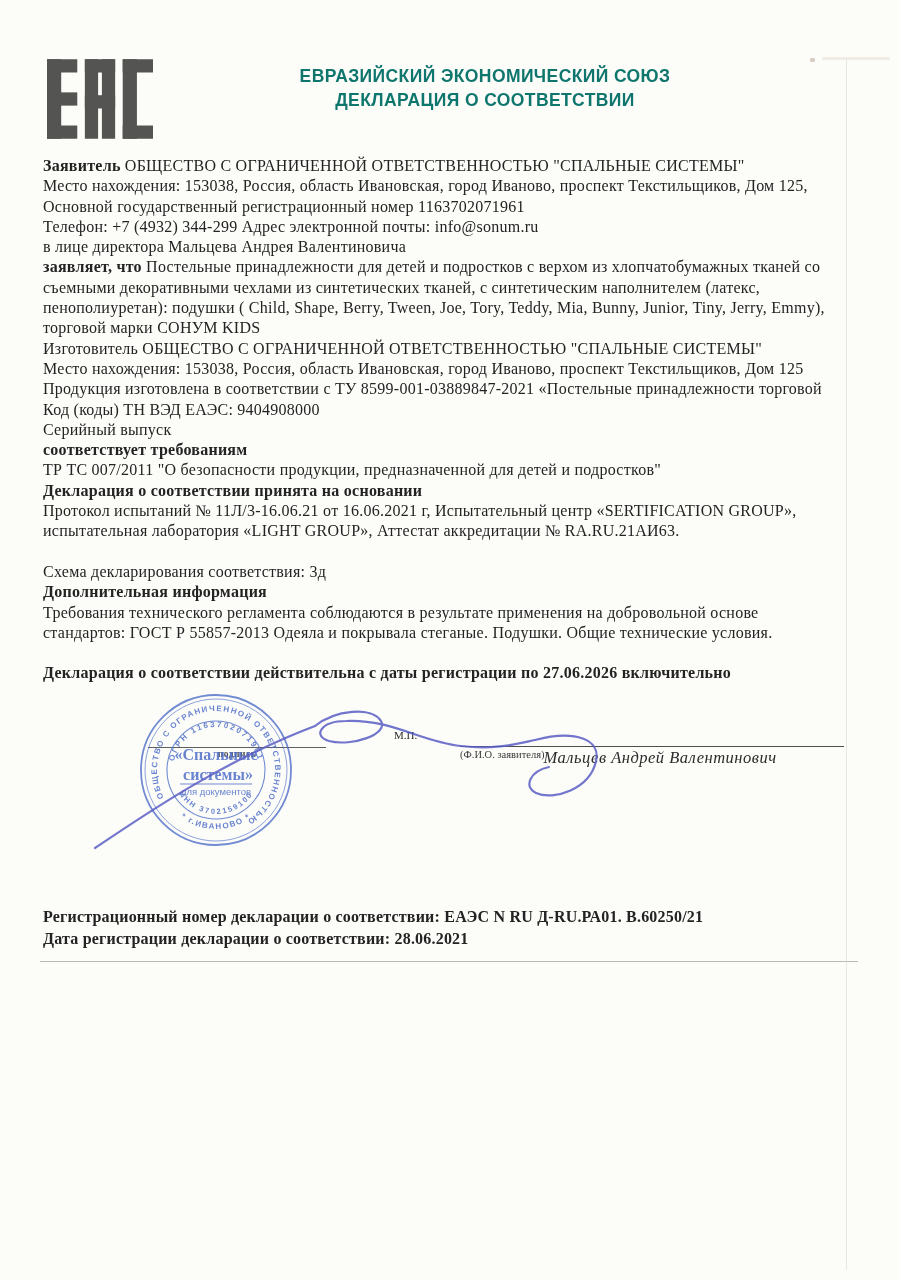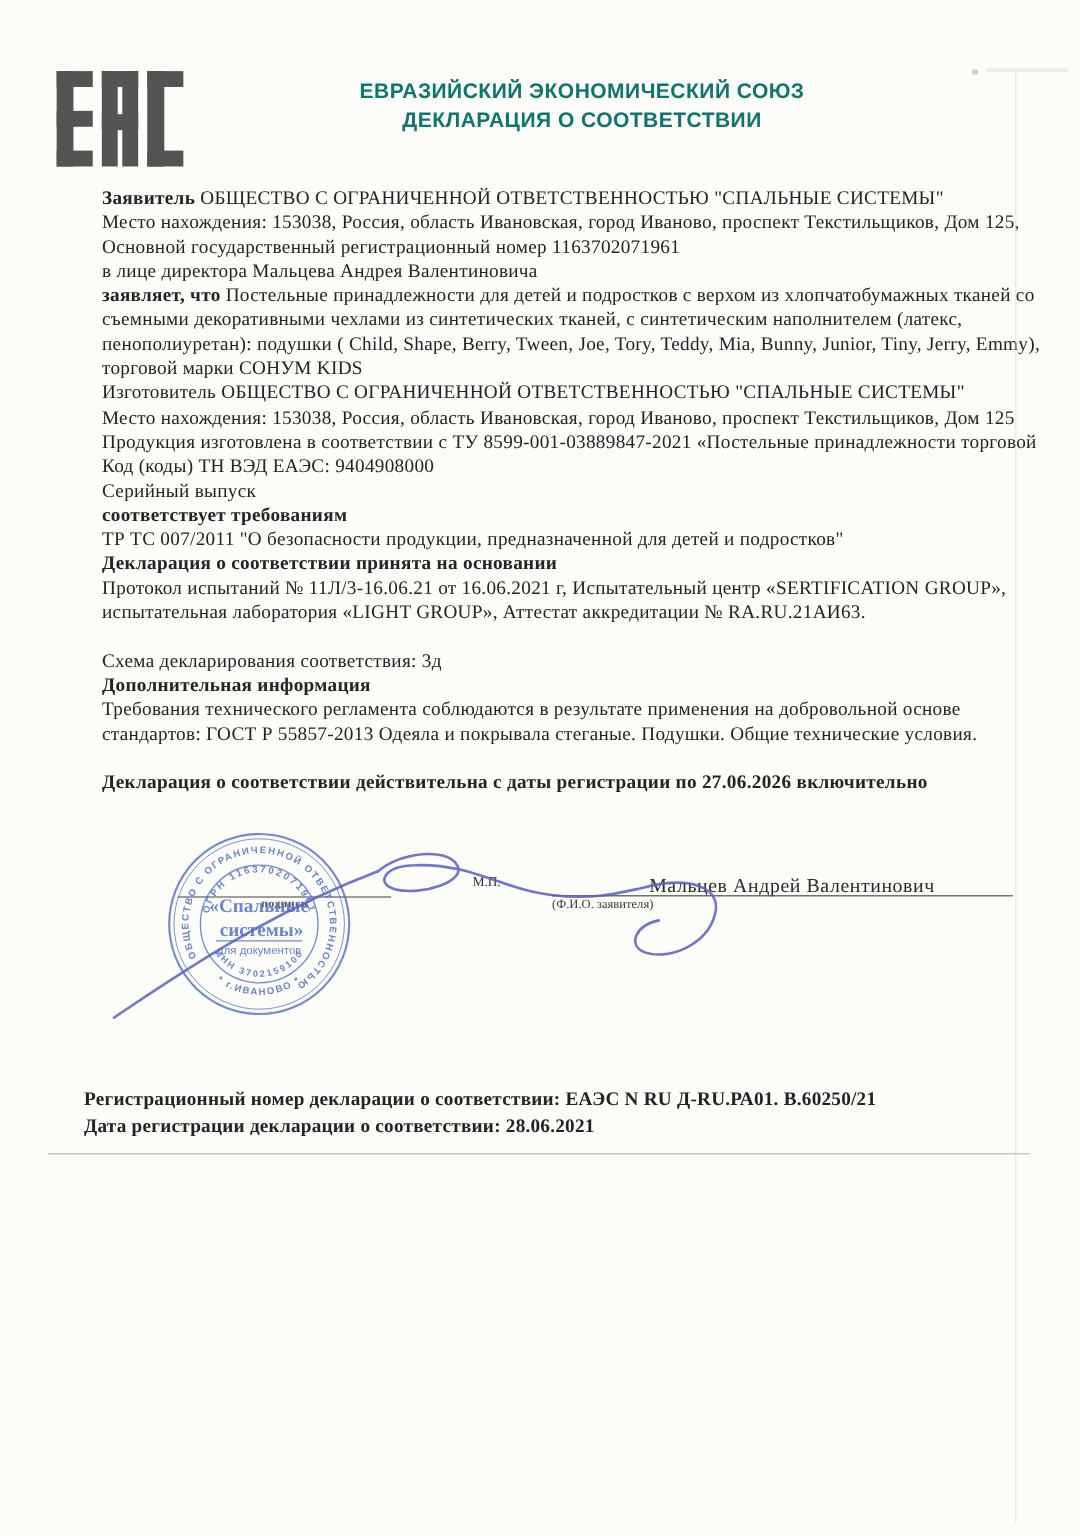--- a/index.html
+++ b/index.html
@@ -19,38 +19,38 @@
     text-align:center;
     font-family:"Liberation Sans", sans-serif;
     font-weight:bold;font-size:17.5px;line-height:24px;
     letter-spacing:.4px;color:#0f766e;
   }
   
   .body-text{
     position:absolute;left:43px;top:156px;width:830px;
     font-size:16px;line-height:20.3px;letter-spacing:.25px;color:#232323;
   }
-  .body-text .line{white-space:nowrap;margin-left:42px;}
+  .body-text .line{white-space:nowrap;}
   .body-text .bold{font-weight:bold;}
   
   .mp-label{position:absolute;left:394px;top:729px;font-size:11px;color:#2a2a2a;}
   .sig-line-left{position:absolute;left:148px;top:747px;width:178px;border-top:1.6px solid #5f5f5f;}
   .sig-caption-left{position:absolute;left:150px;top:749px;width:174px;text-align:center;
     font-size:9.5px;font-weight:bold;color:#555;letter-spacing:.5px;}
-  .signatory-name{position:absolute;left:470px;top:728px;width:380px;text-align:center;
-    font-size:16.5px;color:#2a2a2a;letter-spacing:.5px;}
+  .signatory-name{position:absolute;left:470px;top:748px;width:380px;text-align:center;
+    font-size:16.5px;color:#2a2a2a;letter-spacing:.5px;font-style:italic;}
   .sig-line-right{position:absolute;left:460px;top:746px;width:384px;border-top:1.2px solid #4e4e4e;}
   .signatory-caption{position:absolute;left:460px;top:749px;width:384px;
     font-size:10.5px;color:#3a3a3a;}
   
   .stamp-svg{position:absolute;left:128px;top:688px;width:180px;height:170px;}
   .signature-svg{position:absolute;left:80px;top:700px;width:560px;height:170px;}
   
   .footer-block{position:absolute;left:43px;top:906px;width:830px;
-    font-size:16px;line-height:22px;font-weight:bold;letter-spacing:.2px;color:#232323;margin-left:27px;}
+    font-size:16px;line-height:22px;font-weight:bold;letter-spacing:.2px;color:#232323;}
   .divider{position:absolute;left:40px;top:961px;width:818px;border-top:1.5px solid #a3a3a0;opacity:.75;}
   
   .scan-vline{position:absolute;left:846px;top:58px;width:1px;height:1212px;background:#d9d9d6;opacity:.6;}
   .speck-1{position:absolute;left:810px;top:58px;width:5px;height:4px;background:#b9ab9d;opacity:.55;border-radius:1px;}
   .speck-2{position:absolute;left:822px;top:57px;width:68px;height:3px;background:#ece8e2;opacity:.8;}
   .speck-3{position:absolute;left:795px;top:182px;width:3px;height:2px;background:#cfcac2;opacity:.6;}
 </style>
 </head>
 <body>
 
@@ -77,20 +77,21 @@
 
   <div class="header-title">
     <div>ЕВРАЗИЙСКИЙ ЭКОНОМИЧЕСКИЙ СОЮЗ</div>
     <div>ДЕКЛАРАЦИЯ О СООТВЕТСТВИИ</div>
   </div>
 
   <div class="body-text">
       <div class="line"><span class="bold">Заявитель</span><span> ОБЩЕСТВО С ОГРАНИЧЕННОЙ ОТВЕТСТВЕННОСТЬЮ "СПАЛЬНЫЕ СИСТЕМЫ"</span></div>
       <div class="line"><span>Место нахождения: 153038, Россия, область Ивановская, город Иваново, проспект Текстильщиков, Дом 125,</span></div>
       <div class="line"><span>Основной государственный регистрационный номер 1163702071961</span></div>
+      <div class="line"><span>Телефон: +7 (4932) 344-299 Адрес электронной почты: info@sonum.ru</span></div>
       <div class="line"><span>в лице директора Мальцева Андрея Валентиновича</span></div>
       <div class="line"><span class="bold">заявляет, что</span><span> Постельные принадлежности для детей и подростков с верхом из хлопчатобумажных тканей со</span></div>
       <div class="line"><span>съемными декоративными чехлами из синтетических тканей, с синтетическим наполнителем (латекс,</span></div>
       <div class="line"><span>пенополиуретан): подушки ( Child, Shape, Berry, Tween, Joe, Tory, Teddy, Mia, Bunny, Junior, Tiny, Jerry, Emmy),</span></div>
       <div class="line"><span>торговой марки СОНУМ KIDS</span></div>
       <div class="line"><span>Изготовитель ОБЩЕСТВО С ОГРАНИЧЕННОЙ ОТВЕТСТВЕННОСТЬЮ "СПАЛЬНЫЕ СИСТЕМЫ"</span></div>
       <div class="line"><span>Место нахождения: 153038, Россия, область Ивановская, город Иваново, проспект Текстильщиков, Дом 125</span></div>
       <div class="line"><span>Продукция изготовлена в соответствии с ТУ 8599-001-03889847-2021 «Постельные принадлежности торговой</span></div>
       <div class="line"><span>Код (коды) ТН ВЭД ЕАЭС: 9404908000</span></div>
       <div class="line"><span>Серийный выпуск</span></div>

